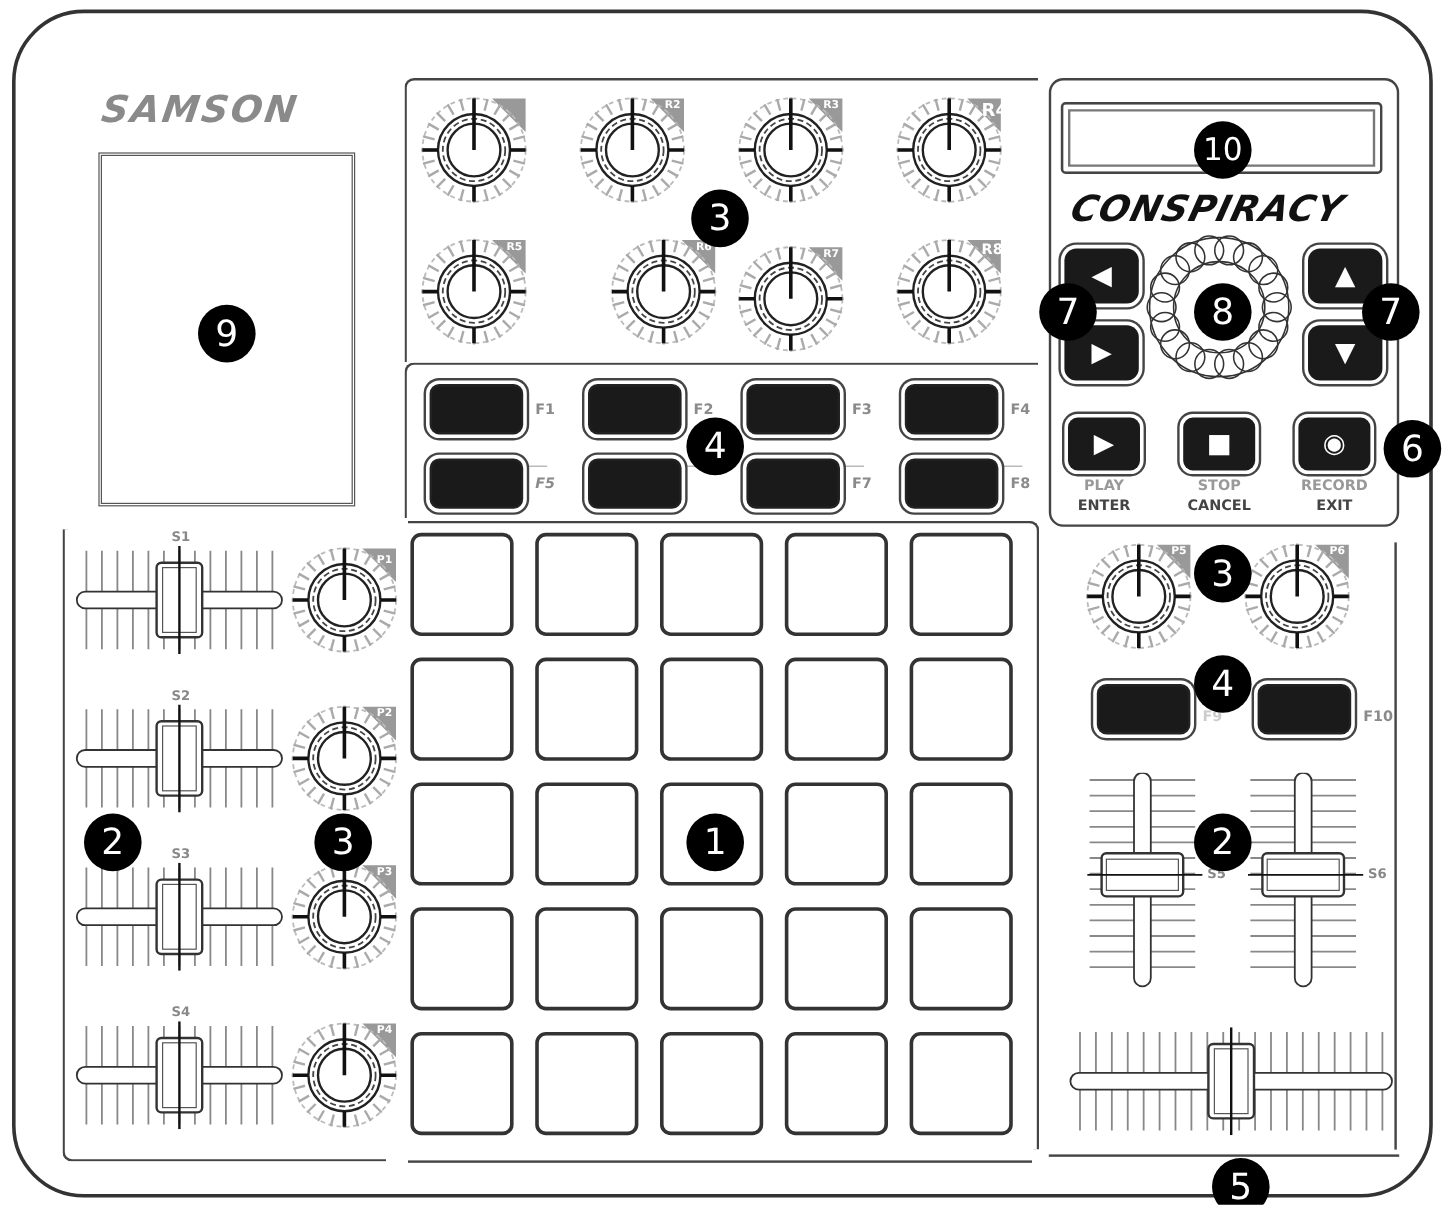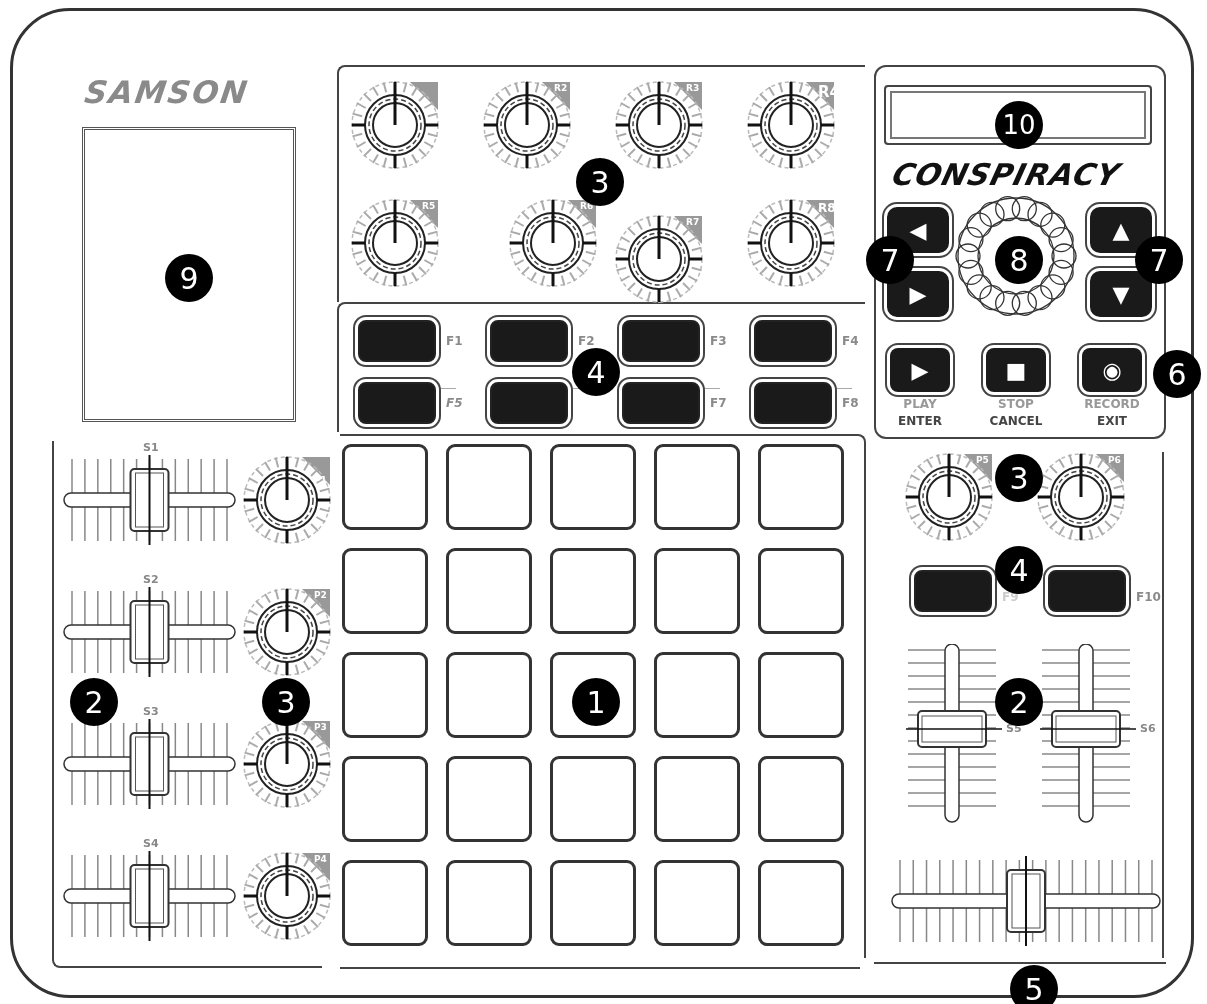--- a/index.html
+++ b/index.html
@@ -245,21 +245,21 @@
         <line x1="77.8" y1="36.2" x2="87.5" y2="33.6" stroke="#aaa" stroke-width="2"></line>
     <circle cx="45" cy="45" r="30" fill="#fff" stroke="#222" stroke-width="2"></circle>
     <circle cx="45" cy="45" r="26" fill="none" stroke="#444" stroke-width="1.5" stroke-dasharray="5 3"></circle>
     <circle cx="45" cy="45" r="22" fill="#fff" stroke="#222" stroke-width="2"></circle>
     <line x1="45" y1="2" x2="45" y2="45" stroke="#111" stroke-width="3"></line>
     <line x1="45" y1="75" x2="45" y2="88" stroke="#111" stroke-width="3"></line>
     <line x1="2" y1="45" x2="15" y2="45" stroke="#111" stroke-width="3"></line>
     <line x1="75" y1="45" x2="88" y2="45" stroke="#111" stroke-width="3"></line>
   </svg>
   <span style="position:absolute;left:72px;top:3px;font-size:9px;font-weight:bold;color:#fff;">R6</span></div>
-    <div class="abs knob" style="left: 614px; top: 214px; text-align: right;"><svg width="90" height="90" viewBox="0 0 90 90">
+    <div class="abs knob" style="left: 614px; top: 204px; text-align: right;"><svg width="90" height="90" viewBox="0 0 90 90">
     <path d="M60 2 L88 2 L88 30 Z" fill="#999"></path>
     <circle cx="45" cy="45" r="43" fill="none" stroke="#bbb" stroke-width="1.5" stroke-dasharray="4 3"></circle>
     <line x1="79.0" y1="45.0" x2="89.0" y2="45.0" stroke="#aaa" stroke-width="2"></line>
         <line x1="77.8" y1="53.8" x2="87.5" y2="56.4" stroke="#aaa" stroke-width="2"></line>
         <line x1="74.4" y1="62.0" x2="83.1" y2="67.0" stroke="#aaa" stroke-width="2"></line>
         <line x1="69.0" y1="69.0" x2="76.1" y2="76.1" stroke="#aaa" stroke-width="2"></line>
         <line x1="62.0" y1="74.4" x2="67.0" y2="83.1" stroke="#aaa" stroke-width="2"></line>
         <line x1="53.8" y1="77.8" x2="56.4" y2="87.5" stroke="#aaa" stroke-width="2"></line>
         <line x1="45.0" y1="79.0" x2="45.0" y2="89.0" stroke="#aaa" stroke-width="2"></line>
         <line x1="36.2" y1="77.8" x2="33.6" y2="87.5" stroke="#aaa" stroke-width="2"></line>
@@ -429,21 +429,21 @@
         <line x1="74.4" y1="28.0" x2="83.1" y2="23.0" stroke="#aaa" stroke-width="2"></line>
         <line x1="77.8" y1="36.2" x2="87.5" y2="33.6" stroke="#aaa" stroke-width="2"></line>
     <circle cx="45" cy="45" r="30" fill="#fff" stroke="#222" stroke-width="2"></circle>
     <circle cx="45" cy="45" r="26" fill="none" stroke="#444" stroke-width="1.5" stroke-dasharray="5 3"></circle>
     <circle cx="45" cy="45" r="22" fill="#fff" stroke="#222" stroke-width="2"></circle>
     <line x1="45" y1="2" x2="45" y2="45" stroke="#111" stroke-width="3"></line>
     <line x1="45" y1="75" x2="45" y2="88" stroke="#111" stroke-width="3"></line>
     <line x1="2" y1="45" x2="15" y2="45" stroke="#111" stroke-width="3"></line>
     <line x1="75" y1="45" x2="88" y2="45" stroke="#111" stroke-width="3"></line>
   </svg>
-  <span style="position:absolute;left:72px;top:20px;font-size:9px;font-weight:bold;color:#fff;">P1</span></div>
+  <span style="position:absolute;left:72px;top:7px;font-size:9px;font-weight:bold;color:#fff;">P1</span></div>
     <span class="abs slabel" style="left: 143px; top: 573px;">S2</span>
     <div class="abs" style="left: 62px; top: 587px;"><svg width="175" height="90" viewBox="0 0 175 90">
         <line x1="10" y1="4" x2="10" y2="86" stroke="#888" stroke-width="1.5"></line>
         <line x1="22.916666666666664" y1="4" x2="22.916666666666664" y2="86" stroke="#888" stroke-width="1.5"></line>
         <line x1="35.83333333333333" y1="4" x2="35.83333333333333" y2="86" stroke="#888" stroke-width="1.5"></line>
         <line x1="48.75" y1="4" x2="48.75" y2="86" stroke="#888" stroke-width="1.5"></line>
         <line x1="61.666666666666664" y1="4" x2="61.666666666666664" y2="86" stroke="#888" stroke-width="1.5"></line>
         <line x1="74.58333333333333" y1="4" x2="74.58333333333333" y2="86" stroke="#888" stroke-width="1.5"></line>
         <line x1="87.5" y1="4" x2="87.5" y2="86" stroke="#888" stroke-width="1.5"></line>
         <line x1="100.41666666666667" y1="4" x2="100.41666666666667" y2="86" stroke="#888" stroke-width="1.5"></line>

